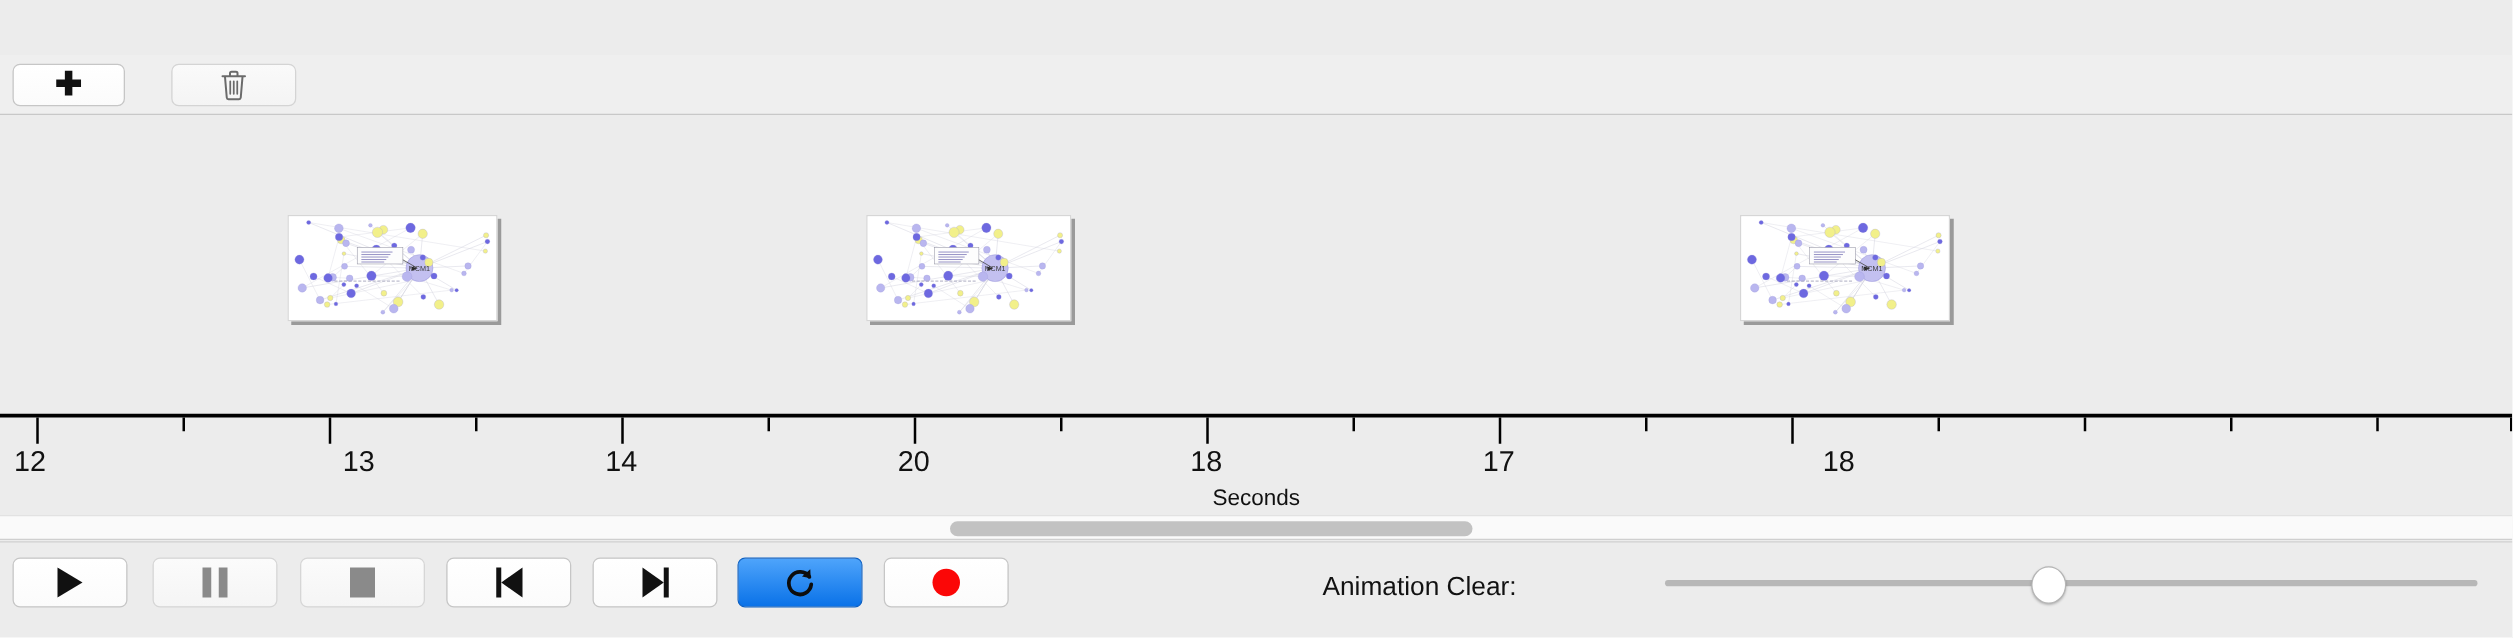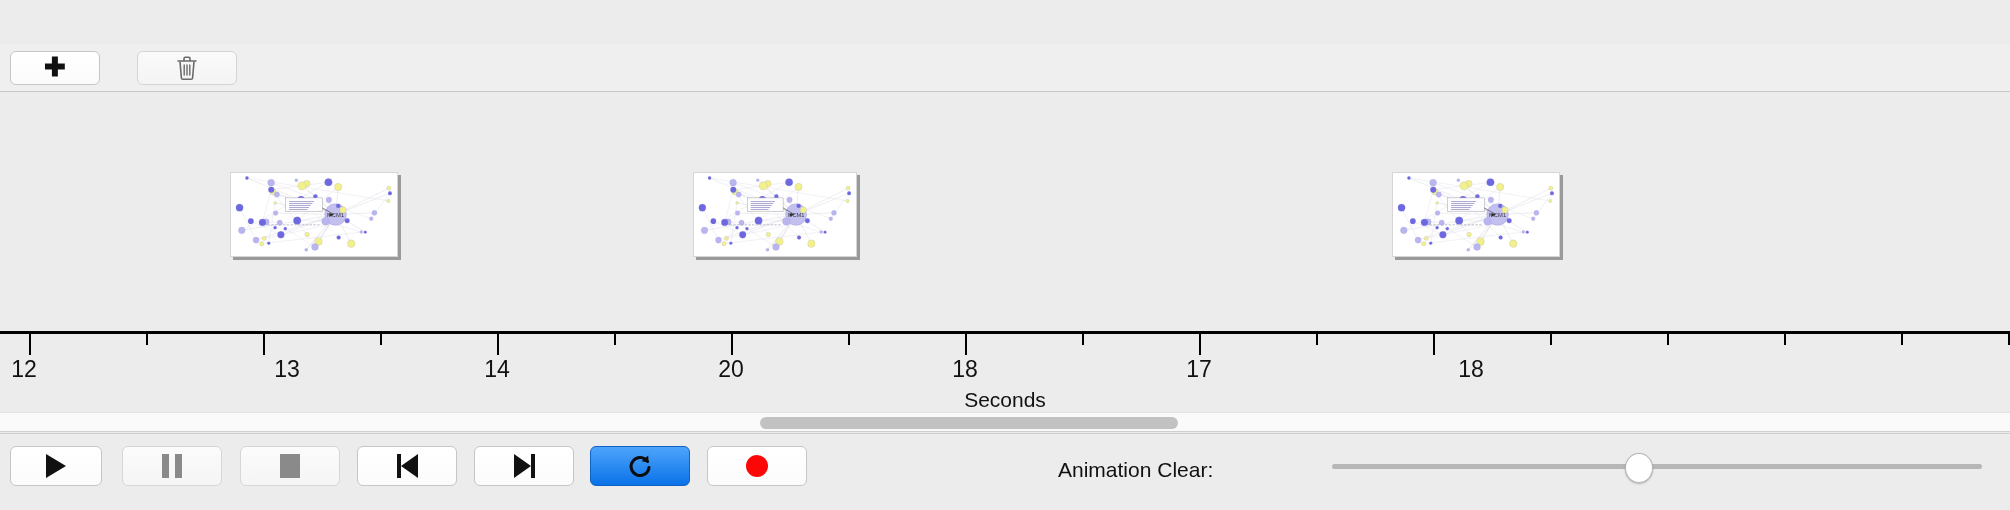--- a/index.html
+++ b/index.html
@@ -167,21 +167,21 @@
     color: #111;
     transform: translateX(-50%);
     white-space: nowrap;
   }
   .axis-title {
     position: absolute;
     top: 296px;
     left: 0;
     width: 2010px;
     text-align: center;
-    font-size: 21px;
+    font-size: 18px;
     color: #111;
   }
 
   
   .hscroll {
     position: absolute;
     left: 0; top: 412px;
     width: 2010px; height: 20px;
     background: #fafafa;
     border-top: 1px solid #e2e2e2;

